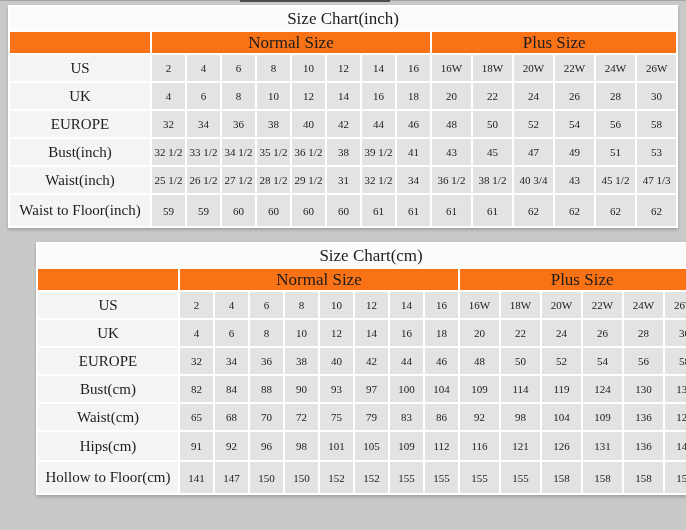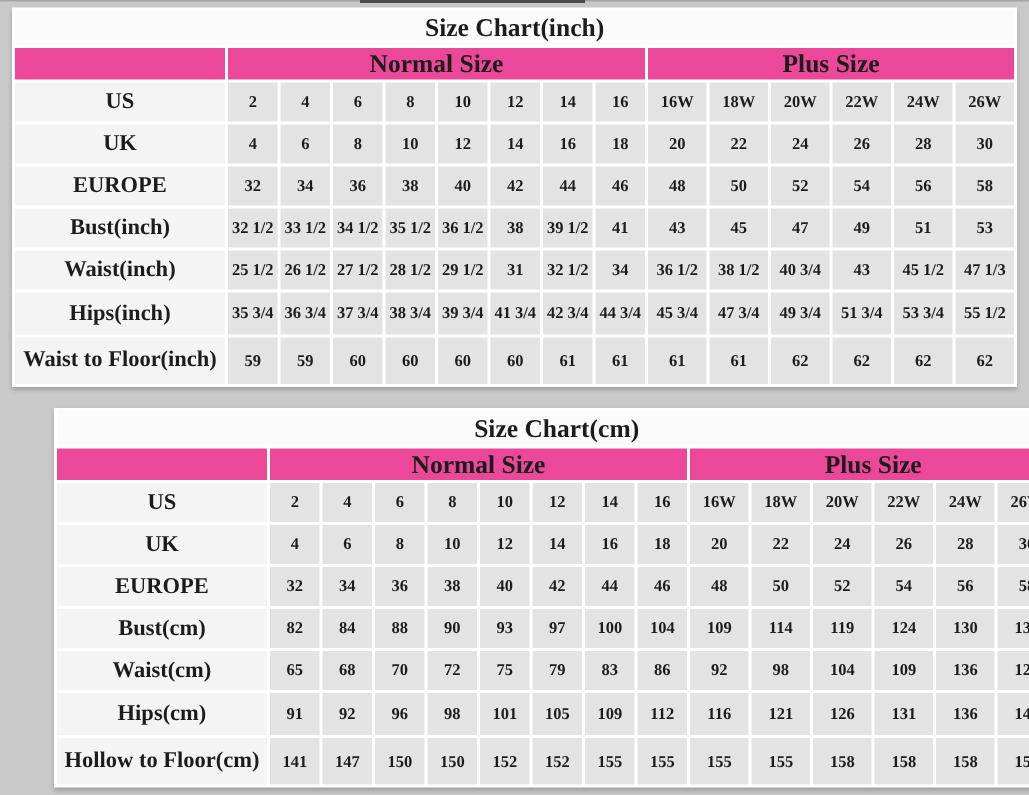--- a/index.html
+++ b/index.html
@@ -22,21 +22,20 @@
     background: rgba(0,0,0,0.18);
   }
   .top-edge-dark {
     position: absolute;
     top: 0; left: 240px;
     width: 150px; height: 2px;
     background: #4b4b4b;
   }
   .chart-wrap {
     padding: 5px 24px 0 8px;
-    font-weight: bold;
   }
   table.size-chart {
     border-collapse: separate;
     border-spacing: 2px;
     background: #ffffff;
     table-layout: fixed;
     width: 670px;
     box-shadow: 0 2px 3px rgba(0,0,0,0.20);
   }
   table.size-chart + table.size-chart {
@@ -50,21 +49,21 @@
     overflow: hidden;
     white-space: nowrap;
     padding: 0;
   }
   td.title-cell {
     background: #fbfbfb;
     font-size: 17px;
     height: 23px;
   }
   td.group-cell, td.corner-cell {
-    background: #ec4899;
+    background: #f97316;
     font-size: 17px;
     height: 21px;
   }
   td.label-cell {
     background: #f4f4f4;
     font-size: 15px;
     text-align: center;
   }
   td.data-cell {
     background: #e3e3e3;
@@ -193,37 +192,20 @@
           <td class="data-cell in-normal">32 1/2</td>
           <td class="data-cell in-normal">34</td>
           <td class="data-cell in-plus">36 1/2</td>
           <td class="data-cell in-plus">38 1/2</td>
           <td class="data-cell in-plus">40 3/4</td>
           <td class="data-cell in-plus">43</td>
           <td class="data-cell in-plus">45 1/2</td>
           <td class="data-cell in-plus">47 1/3</td>
         </tr>
         <tr>
-          <td class="label-cell">Hips(inch)</td>
-          <td class="data-cell in-normal">35 3/4</td>
-          <td class="data-cell in-normal">36 3/4</td>
-          <td class="data-cell in-normal">37 3/4</td>
-          <td class="data-cell in-normal">38 3/4</td>
-          <td class="data-cell in-normal">39 3/4</td>
-          <td class="data-cell in-normal">41 3/4</td>
-          <td class="data-cell in-normal">42 3/4</td>
-          <td class="data-cell in-normal">44 3/4</td>
-          <td class="data-cell in-plus">45 3/4</td>
-          <td class="data-cell in-plus">47 3/4</td>
-          <td class="data-cell in-plus">49 3/4</td>
-          <td class="data-cell in-plus">51 3/4</td>
-          <td class="data-cell in-plus">53 3/4</td>
-          <td class="data-cell in-plus">55 1/2</td>
-        </tr>
-        <tr>
           <td class="label-cell">Waist to Floor(inch)</td>
           <td class="data-cell in-normal">59</td>
           <td class="data-cell in-normal">59</td>
           <td class="data-cell in-normal">60</td>
           <td class="data-cell in-normal">60</td>
           <td class="data-cell in-normal">60</td>
           <td class="data-cell in-normal">60</td>
           <td class="data-cell in-normal">61</td>
           <td class="data-cell in-normal">61</td>
           <td class="data-cell in-plus">61</td>

